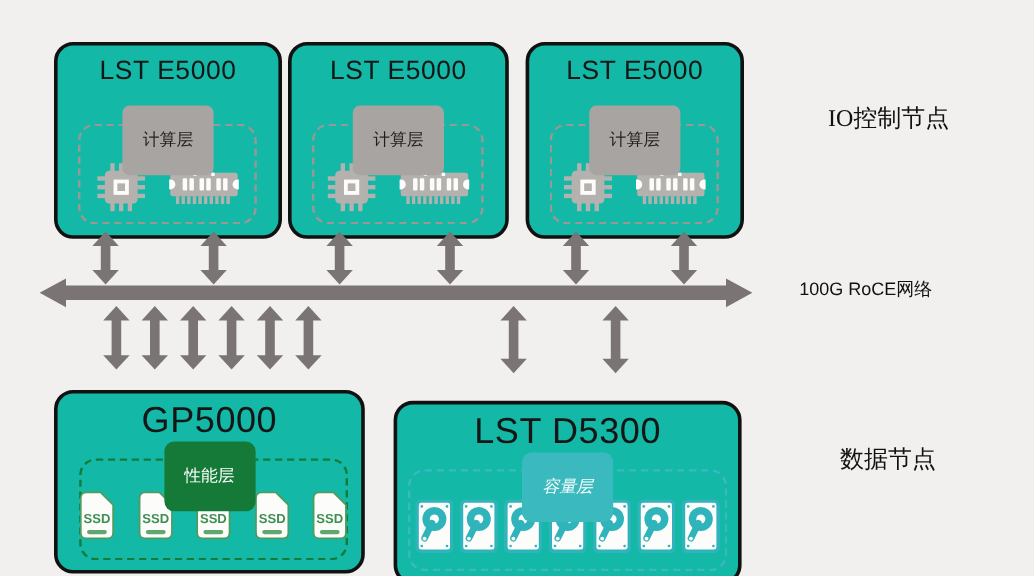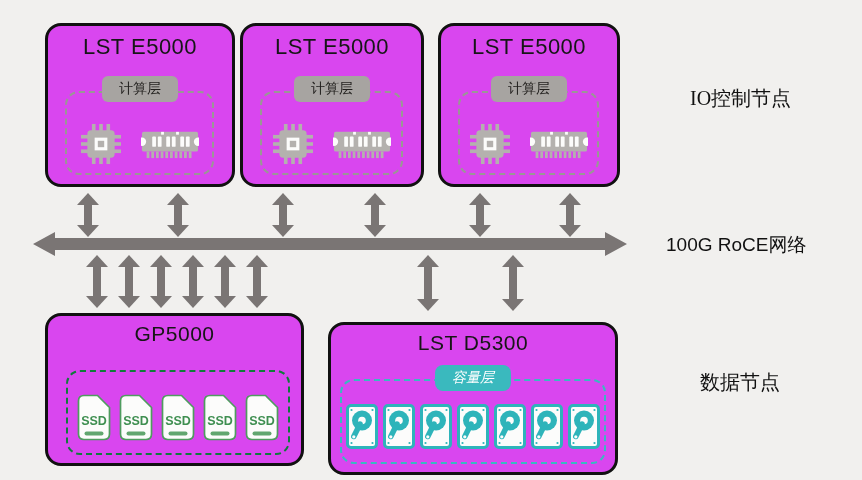--- a/index.html
+++ b/index.html
@@ -1,53 +1,53 @@
 <!DOCTYPE html>
 <html><head>
 <meta charset="utf-8">
 <style>
   html,body{margin:0;padding:0;background:#f1f0ee;}
   .stage{position:relative;width:862px;height:480px;background:#f1f0ee;overflow:hidden;
          font-family:"Liberation Sans",sans-serif;}
   
-  .node-box{position:absolute;background:#d946ef;border:3px solid #111;border-radius:16px;}
+  .node-box{position:absolute;background:#14b8a6;border:3px solid #111;border-radius:16px;margin-top:12px;}
   .box-title{position:absolute;left:0;right:0;top:8px;text-align:center;
              font-size:22px;color:#161616;letter-spacing:.5px;}
-  .bottom .box-title{top:6px;font-size:21px;}
+  .bottom .box-title{top:6px;font-size:30px;}
   
   .dashed{position:absolute;border-radius:14px;}
   .gray-dashed{left:17px;right:18px;top:65px;bottom:9px;border:2px dashed #9a9795;}
   .green-dashed{left:18px;right:11px;top:54px;bottom:8px;border:2.5px dashed #0f7c3a;}
   .teal-dashed{left:9px;right:9px;top:54px;bottom:8px;border:2.5px dashed #39bac0;}
   
-  .pill{position:absolute;left:50%;transform:translateX(-50%);padding:4px 17px;
+  .pill{position:absolute;left:50%;transform:translateX(-50%);padding:20px 17px;
         font-size:14px;border-radius:6px;white-space:nowrap;z-index:2;}
   .gray-pill{top:50px;background:#a7a4a1;color:#211f1d;}
   .green-pill{top:40px;background:#157a38;color:#fff;border-radius:8px;}
   .teal-pill{top:40px;background:#3ab9be;color:#fff;border-radius:8px;font-style:italic;}
   
   .chip-row{position:absolute;left:17px;right:18px;top:92px;height:52px;
             display:flex;align-items:center;justify-content:center;gap:20px;}
   .disk-row{position:absolute;top:72px;height:58px;display:flex;align-items:center;
             justify-content:center;}
-  .disk-row.perf{left:18px;right:11px;gap:8px;}
+  .disk-row.perf{left:18px;right:11px;gap:19px;}
   .disk-row.cap{left:9px;right:9px;gap:5px;}
   
   .varrow{position:absolute;width:22px;}
   .varrow::before,.varrow::after{content:"";position:absolute;left:0;
         border-left:11px solid transparent;border-right:11px solid transparent;}
   .varrow::before{top:0;border-bottom:12px solid #7a7574;}
   .varrow::after{bottom:0;border-top:12px solid #7a7574;}
   .varrow .shaft{position:absolute;left:7px;right:7px;top:10px;bottom:10px;background:#7a7574;}
   
   .bus{position:absolute;left:28px;top:230px;}
   
   .side-label{position:absolute;color:#111;white-space:nowrap;}
   .serifed{font-family:"Liberation Serif",serif;font-size:20px;}
-  .net-label{font-size:19px;}
+  .net-label{font-size:15px;}
 </style>
 </head>
 <body>
 
 <div class="stage">
 
   <div class="node-box" style="left:45px;top:23px;width:184px;height:158px">
     <div class="box-title">LST E5000</div>
     <div class="dashed gray-dashed"></div>
     <div class="pill gray-pill">计算层</div>
@@ -253,20 +253,21 @@
       <span class="shaft"></span>
     </div>
 
   <svg class="bus" width="604" height="28" viewBox="0 0 604 28">
     <polygon fill="#7a7574" points="5,14 27,2 27,8 577,8 577,2 599,14 577,26 577,20 27,20 27,26"></polygon>
   </svg>
 
   <div class="node-box bottom" style="left:45px;top:313px;width:253px;height:147px">
     <div class="box-title">GP5000</div>
     <div class="dashed green-dashed"></div>
+    <div class="pill green-pill">性能层</div>
     <div class="disk-row perf">
       <svg width="34" height="47" viewBox="0 0 34 47">
         <path d="M7 1.5 H20.5 L32.5 13.5 V40 Q32.5 45.5 27 45.5 H7 Q1.5 45.5 1.5 40 V7 Q1.5 1.5 7 1.5 Z" fill="#fcfcfb" stroke="#4f9c5f" stroke-width="1.7"></path>
         <text x="17" y="31" text-anchor="middle" font-family="Liberation Sans, sans-serif" font-size="12.5" font-weight="bold" fill="#3f8f51">SSD</text>
         <line x1="9.5" y1="39.5" x2="24.5" y2="39.5" stroke="#61a66f" stroke-width="4" stroke-linecap="round"></line>
       </svg>
     <svg width="34" height="47" viewBox="0 0 34 47">
         <path d="M7 1.5 H20.5 L32.5 13.5 V40 Q32.5 45.5 27 45.5 H7 Q1.5 45.5 1.5 40 V7 Q1.5 1.5 7 1.5 Z" fill="#fcfcfb" stroke="#4f9c5f" stroke-width="1.7"></path>
         <text x="17" y="31" text-anchor="middle" font-family="Liberation Sans, sans-serif" font-size="12.5" font-weight="bold" fill="#3f8f51">SSD</text>
         <line x1="9.5" y1="39.5" x2="24.5" y2="39.5" stroke="#61a66f" stroke-width="4" stroke-linecap="round"></line>

